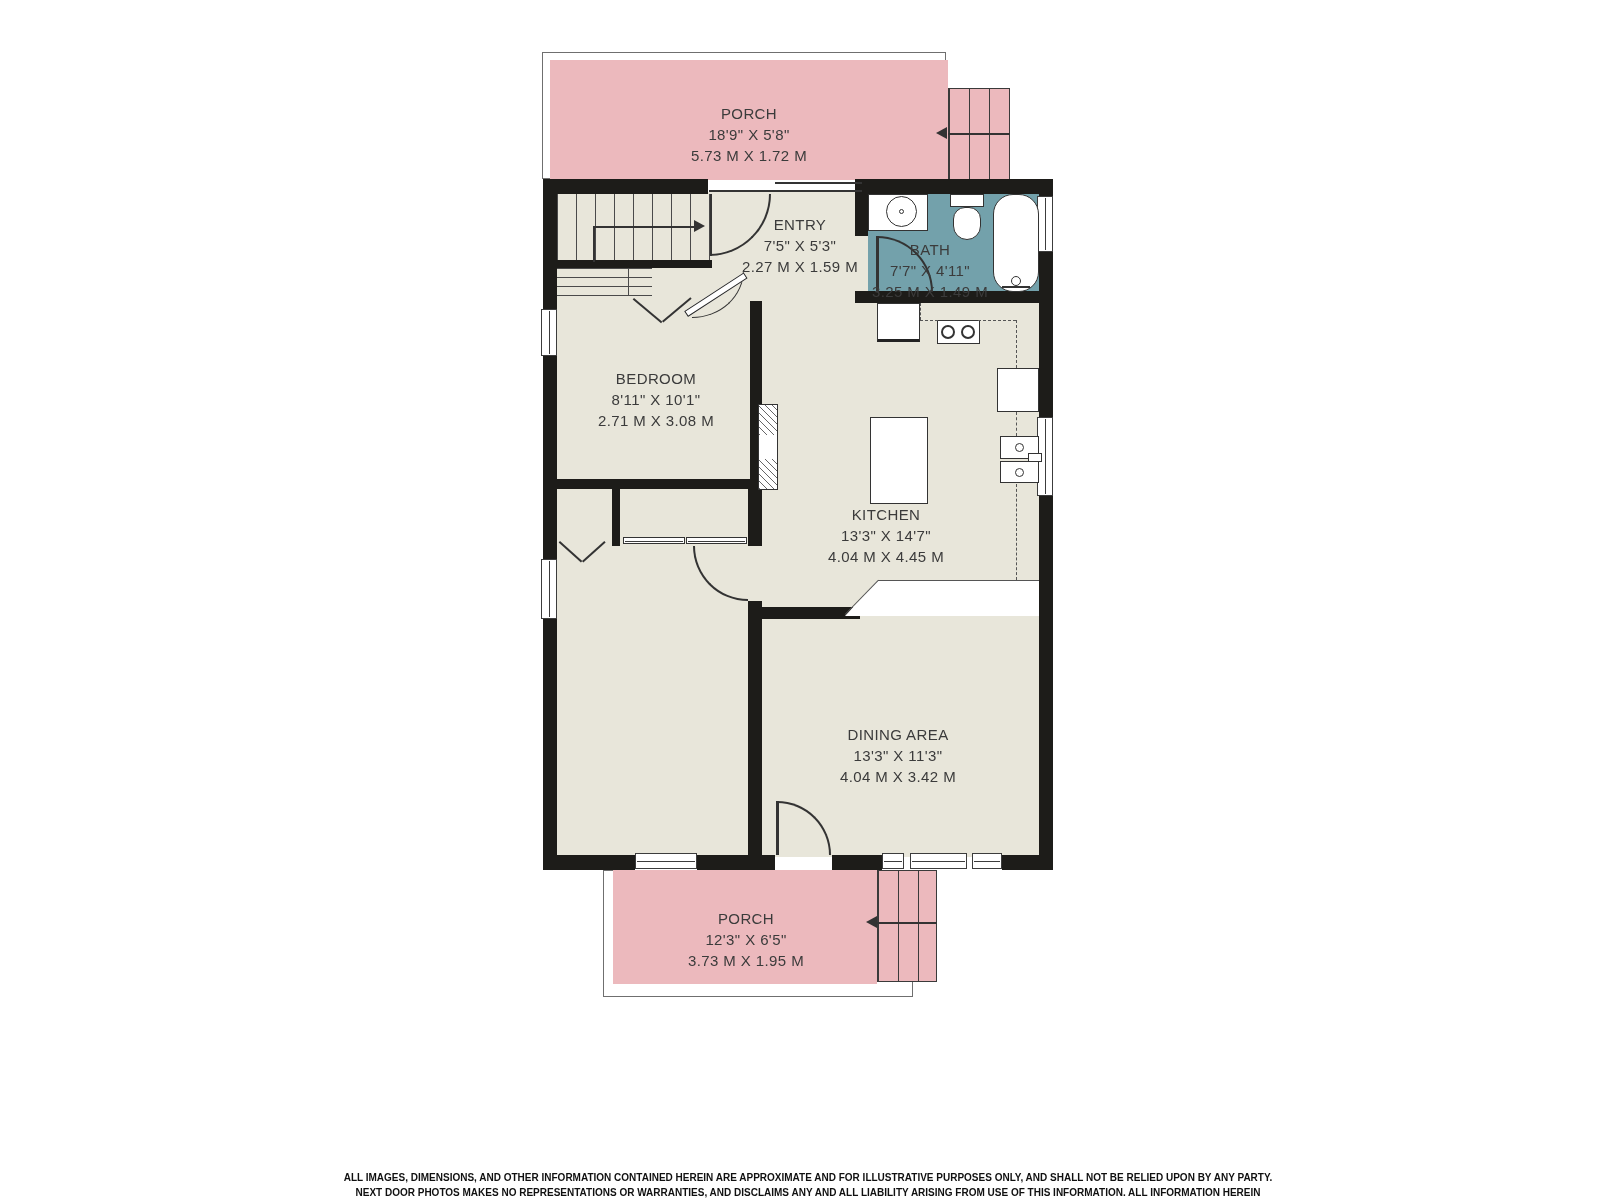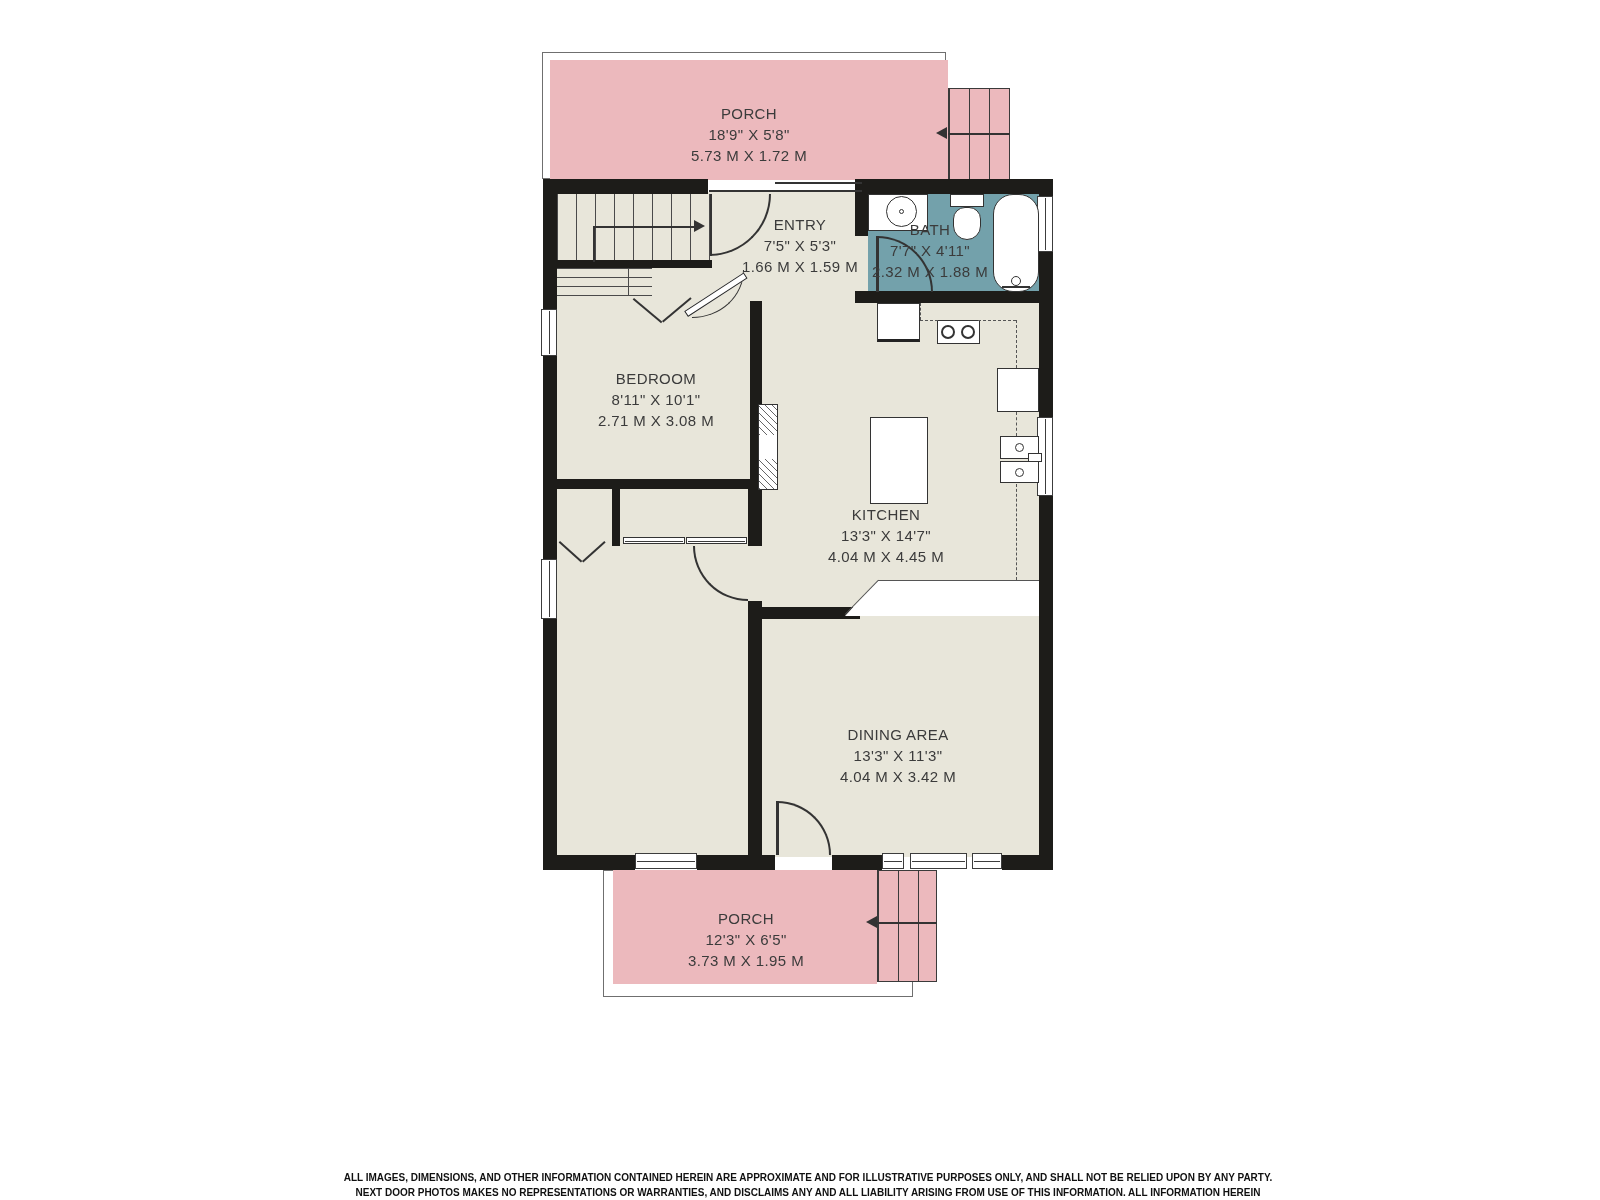--- a/index.html
+++ b/index.html
@@ -169,26 +169,26 @@
   <div class="line" style="left:1002px;top:262px;width:28px;height:2px"></div>
 
   <div class="room-label" style="left:749px;top:79px">
     <div>PORCH</div>
     <div>18'9" X 5'8"</div>
     <div>5.73 M X 1.72 M</div>
   </div>
   <div class="room-label" style="left:800px;top:190px">
     <div>ENTRY</div>
     <div>7'5" X 5'3"</div>
-    <div>1.66 M X 1.59 M</div>
-  </div>
-  <div class="room-label" style="left:930px;top:195px">
+    <div>2.27 M X 1.59 M</div>
+  </div>
+  <div class="room-label" style="left:930px;top:215px">
     <div>BATH</div>
     <div>7'7" X 4'11"</div>
-    <div>2.32 M X 1.88 M</div>
+    <div>3.25 M X 1.49 M</div>
   </div>
   <div class="room-label" style="left:656px;top:344px">
     <div>BEDROOM</div>
     <div>8'11" X 10'1"</div>
     <div>2.71 M X 3.08 M</div>
   </div>
   <div class="room-label" style="left:886px;top:480px">
     <div>KITCHEN</div>
     <div>13'3" X 14'7"</div>
     <div>4.04 M X 4.45 M</div>

